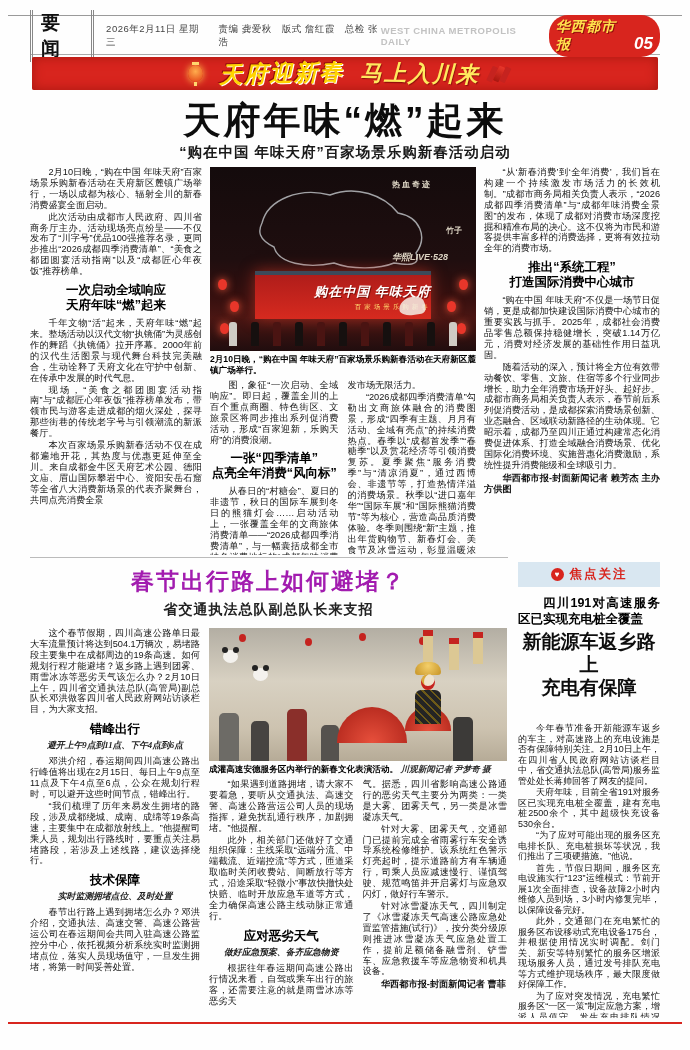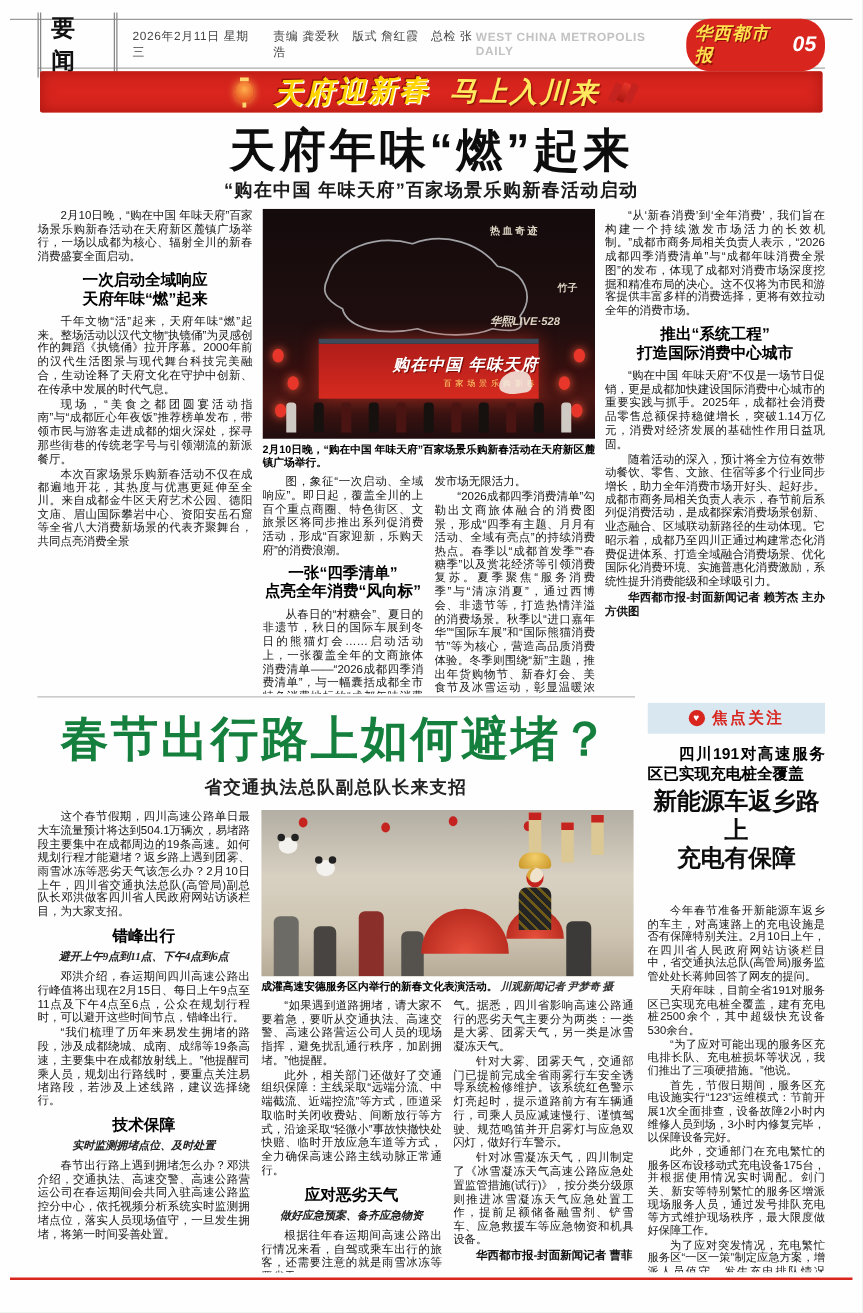--- a/index.html
+++ b/index.html
@@ -9,21 +9,21 @@
 
   
   .masthead{position:absolute;top:22px;left:30px;right:30px;height:28px;
             display:flex;align-items:center;border-bottom:1px solid #aaa;padding-bottom:4px;}
   .section-box{font-size:19px;font-weight:900;letter-spacing:3px;padding:0 8px;
                border-left:3px double #888;border-right:3px double #888;color:#111;}
   .date-line{font-size:9.5px;color:#444;margin-left:12px;letter-spacing:.5px;}
   .staff-line{font-size:9.5px;color:#444;margin-left:14px;letter-spacing:.5px;}
   .mast-right{margin-left:auto;display:flex;align-items:center;}
   .eng-title{color:#c2c2c2;font-size:9.5px;font-weight:bold;letter-spacing:.5px;margin-right:7px;}
-  .red-box{background:#d8251e;display:flex;align-items:center;padding:3px 7px;gap:8px;border-radius:19px;}
+  .red-box{background:#d8251e;display:flex;align-items:flex-end;padding:3px 7px;gap:8px;border-radius:19px;}
   .paper-name{color:#ffe14d;font-size:14px;font-weight:900;font-style:italic;letter-spacing:1px;
               text-shadow:1px 1px 0 #8e0f0a;}
   .page-num{color:#fff;font-size:17px;font-weight:900;font-style:italic;}
 
   
   .banner{position:absolute;top:57px;left:32px;right:32px;height:33px;background:#d8251e;
           border-radius:2px;display:flex;align-items:center;justify-content:center;gap:16px;
           box-shadow:inset 0 0 12px #a81710;}
   .slogan-a{font-size:23px;font-weight:900;font-style:italic;color:#ffd400;letter-spacing:2px;
             text-shadow:1px 1px 0 #fff,-1px -1px 0 #8e0f0a;transform:rotate(-1.5deg);}
@@ -70,21 +70,21 @@
   .fig.red{background:#4a1412;}
   .fig.light{background:#cfcbc4;}
   .plamp{position:absolute;width:9px;height:11px;border-radius:50%;background:#e8362a;box-shadow:0 0 8px #ff5a3c;}
 
   
   .mid-divider{position:absolute;top:557px;left:30px;width:478px;border-top:1px solid #bbb;}
 
   
   .bottom-wrap{position:absolute;top:562px;left:30px;right:30px;bottom:32px;display:flex;gap:11px;overflow:hidden;}
   .bleft{width:477px;}
-  .b-headline{font-size:38px;font-weight:900;text-align:center;letter-spacing:2px;margin:4px 0 4px;color:#15803d;}
+  .b-headline{font-size:23px;font-weight:900;text-align:center;letter-spacing:2px;margin:4px 0 4px;color:#a21caf;}
   .b-deck{font-size:14px;text-align:center;font-weight:600;color:#222;margin:0 0 9px;letter-spacing:1px;}
   .b-cols{display:flex;gap:9px;height:392px;overflow:hidden;}
   .bcol1{width:170px;overflow:hidden;}
   .bright{flex:1;overflow:hidden;}
   .subhead2{text-align:center;font-weight:900;font-size:12.5px;margin:6px 0 2px;color:#000;}
   .subhead2-it{text-align:center;font-size:8.8px;font-weight:700;font-style:italic;
                font-family:"Liberation Serif","DejaVu Serif",serif;margin:0 0 4px;color:#222;}
   .b-sub{display:flex;gap:9px;overflow:hidden;}
   .b-sub>div{flex:1;overflow:hidden;}
   .caption{font-size:8.6px;font-weight:800;line-height:11px;margin:3px 0 4px;color:#000;}
@@ -144,20 +144,21 @@
     <span class="slogan-b">马上入川来</span>
     <span class="firecracker"></span>
   </div>
 
   <div class="main-headline">天府年味“燃”起来</div>
   <div class="main-deck">“购在中国 年味天府”百家场景乐购新春活动启动</div>
 
   <div class="top-grid">
     <div class="tcol1">
       <p class="bp">2月10日晚，“购在中国 年味天府”百家场景乐购新春活动在天府新区麓镇广场举行，一场以成都为核心、辐射全川的新春消费盛宴全面启动。</p>
+      <p class="bp">此次活动由成都市人民政府、四川省商务厅主办。活动现场亮点纷呈——不仅发布了“川字号”优品100强推荐名录，更同步推出“2026成都四季消费清单”、“美食之都团圆宴活动指南”以及“成都匠心年夜饭”推荐榜单。</p>
       <div class="colhead">
         <span>一次启动全域响应</span><br>
         <span>天府年味“燃”起来</span>
       </div>
       <p class="bp">千年文物“活”起来，天府年味“燃”起来。整场活动以汉代文物“执镜俑”为灵感创作的舞蹈《执镜俑》拉开序幕。2000年前的汉代生活图景与现代舞台科技完美融合，生动诠释了天府文化在守护中创新、在传承中发展的时代气息。</p>
       <p class="bp">现场，“美食之都团圆宴活动指南”与“成都匠心年夜饭”推荐榜单发布，带领市民与游客走进成都的烟火深处，探寻那些街巷的传统老字号与引领潮流的新派餐厅。</p>
       <p class="bp">本次百家场景乐购新春活动不仅在成都遍地开花，其热度与优惠更延伸至全川。来自成都金牛区天府艺术公园、德阳文庙、眉山国际攀岩中心、资阳安岳石窟等全省八大消费新场景的代表齐聚舞台，共同点亮消费全景</p>
     </div>
 
     <div class="tmid">

